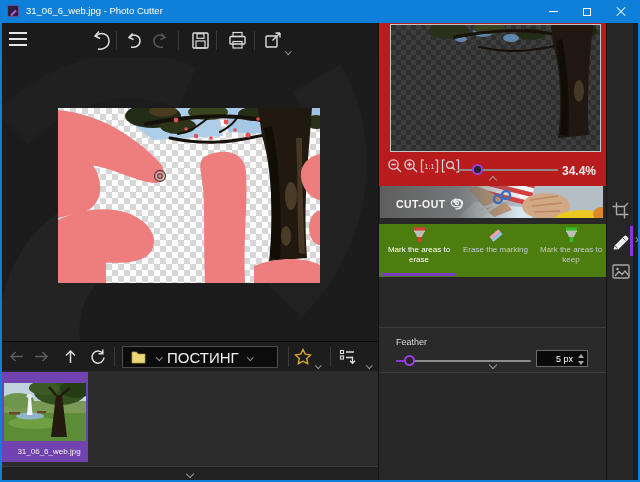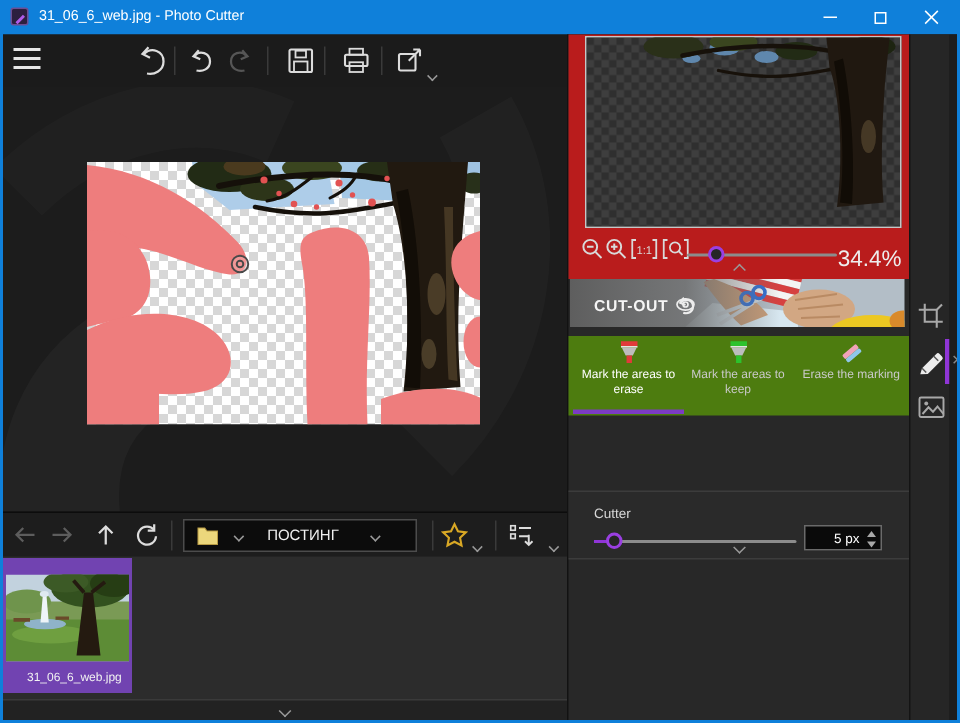--- a/index.html
+++ b/index.html
@@ -31,42 +31,42 @@
   
   .canvas{position:absolute;left:0;top:58px;width:376px;height:283px;background:#1c1c1c;overflow:hidden;}
   .canvas svg.wm{position:absolute;left:0;top:0;}
   .imgwrap{position:absolute;left:56px;top:50px;width:262px;height:175px;}
 
   
   .navbar{position:absolute;left:0;top:341px;width:376px;height:30px;background:#1d1d1d;border-top:1px solid #0c0c0c;}
   .navbar .nv{position:absolute;top:6px;}
   .nv-div{position:absolute;top:5px;width:1px;height:20px;background:#3a3a3a;}
   .combo{position:absolute;left:120px;top:4px;width:156px;height:22px;background:#0c0c0c;border:1px solid #4c4c4c;display:flex;align-items:center;}
-  .combo-label{position:absolute;left:44px;width:70px;text-align:center;font-size:10px;color:#f0f0f0;}
+  .combo-label{position:absolute;left:44px;width:70px;text-align:center;font-size:15px;color:#f0f0f0;}
 
   .chev{display:inline-block;width:6px;height:6px;border-right:1.4px solid #9a9a9a;border-bottom:1.4px solid #9a9a9a;}
   .chev.down{transform:rotate(45deg);} .chev.up{transform:rotate(-135deg);} .chev.right{transform:rotate(-45deg);}
   .chev.small{width:4.5px;height:4.5px;}
 
   
   .filmstrip{position:absolute;left:0;top:371px;width:376px;height:95px;background:#2c2c2c;}
   .thumb{position:absolute;left:0;top:1px;width:86px;height:90px;background:#7143b1;}
   .thumb svg{position:absolute;left:2px;top:11px;}
-  .thumb-name{position:absolute;left:16px;bottom:6px;width:100%;text-align:left;font-size:8px;color:#f2f2f2;}
+  .thumb-name{position:absolute;left:4px;bottom:6px;width:100%;text-align:center;font-size:8px;color:#f2f2f2;}
   .statusstrip{position:absolute;left:0;top:466px;width:376px;height:14px;background:#222;border-top:1px solid #3a3a3a;display:flex;align-items:center;justify-content:center;}
 
   
   .rpanel{position:absolute;left:376px;top:23px;width:228px;height:457px;background:#282828;border-left:1px solid #121212;}
   .preview-area{position:absolute;left:0;top:0;width:228px;height:163px;background:#b91c1c;}
   .preview{position:absolute;left:11px;top:1px;width:211px;height:128px;border:1px solid #c6c6c6;background:#333;}
   .zoomrow{position:absolute;left:0;top:131px;width:228px;height:26px;}
   .zoomrow .zi{position:absolute;top:4px;}
   .ztrack{position:absolute;left:79px;top:15px;width:100px;height:2px;background:#8c8c8c;border-radius:1px;}
   .knob{position:absolute;width:11px;height:11px;border-radius:50%;border:2px solid #9a3fe2;background:#262626;}
-  .zval{position:absolute;left:178px;top:10px;width:44px;font-size:15px;color:#eee;text-align:right;}
+  .zval{position:absolute;left:178px;top:10px;width:44px;font-size:12px;color:#eee;text-align:center;font-weight:bold;}
   .chevup-row{position:absolute;left:0;top:154px;width:228px;height:9px;display:flex;justify-content:center;}
 
   .banner{position:absolute;left:1px;top:163px;width:223px;height:32px;overflow:hidden;background:#9aa5ad;}
   .banner svg{position:absolute;left:0;top:0;}
   .banner-title{position:absolute;left:16px;top:12px;font-size:10.5px;font-weight:bold;color:#f5f5f5;letter-spacing:.4px;}
   .banner-icons{position:absolute;left:70px;top:11px;display:flex;gap:4px;align-items:center;}
 
   .tabs{position:absolute;left:0;top:201px;width:228px;height:53px;background:#4d7c0f;display:flex;padding-left:3px;}
   .tab{position:relative;height:53px;padding-top:3px;display:flex;flex-direction:column;align-items:center;}
   .tab .lbl{font-size:8px;line-height:9.5px;text-align:center;color:#c9c9c9;margin-top:2px;padding:0 3px;}
@@ -436,43 +436,43 @@
       <div class="tab active" style="width:74px">
         <svg class="ic" width="17" height="16" viewBox="0 0 17 16">
           <rect x="3" y="0.5" width="11" height="3.2" fill="#e03a3a"></rect>
           <rect x="3" y="3.7" width="11" height="1" fill="#eaeaea"></rect>
           <path d="M3.5 4.7 h10 l-2.6 5.3 h-4.8 Z" fill="#bdbdbd"></path>
           <rect x="6.7" y="10" width="3.6" height="5" fill="#e03a3a"></rect>
         </svg>
         <div class="lbl">Mark the areas to erase</div>
         <div class="tab-underline"></div>
       </div>
+      <div class="tab" style="width:79px">
+        <svg class="ic" width="17" height="16" viewBox="0 0 17 16">
+          <g transform="rotate(-40 8.5 8)">
+            <rect x="2.5" y="5.5" width="12" height="3.5" rx="1" fill="#f0a3b8"></rect>
+            <rect x="2.5" y="9" width="12" height="3" rx="1" fill="#8fc7ea"></rect>
+          </g>
+        </svg>
+        <div class="lbl">Erase the marking</div>
+      </div>
       <div class="tab" style="width:72px">
         <svg class="ic" width="17" height="16" viewBox="0 0 17 16">
           <rect x="3" y="0.5" width="11" height="3.2" fill="#2dc22d"></rect>
           <rect x="3" y="3.7" width="11" height="1" fill="#eaeaea"></rect>
           <path d="M3.5 4.7 h10 l-2.6 5.3 h-4.8 Z" fill="#bdbdbd"></path>
           <rect x="6.7" y="10" width="3.6" height="5" fill="#2dc22d"></rect>
         </svg>
         <div class="lbl">Mark the areas to keep</div>
       </div>
-      <div class="tab" style="width:79px">
-        <svg class="ic" width="17" height="16" viewBox="0 0 17 16">
-          <g transform="rotate(-40 8.5 8)">
-            <rect x="2.5" y="5.5" width="12" height="3.5" rx="1" fill="#f0a3b8"></rect>
-            <rect x="2.5" y="9" width="12" height="3" rx="1" fill="#8fc7ea"></rect>
-          </g>
-        </svg>
-        <div class="lbl">Erase the marking</div>
-      </div>
     </div>
 
 
     <div class="section" style="top:304px;height:45px">
-      <div class="sec-label">Cutter</div>
+      <div class="sec-label">Feather</div>
       <div class="strack" style="top:32px">
             <div class="fill" style="width:14px"></div>
           </div>
       <div class="knob" style="left:25px;top:27px"></div>
       <div class="valbox" style="top:22px">
         <span>5 px</span>
         <div class="spin">
               <div class="up"></div>
               <div class="dn"></div>
             </div>

